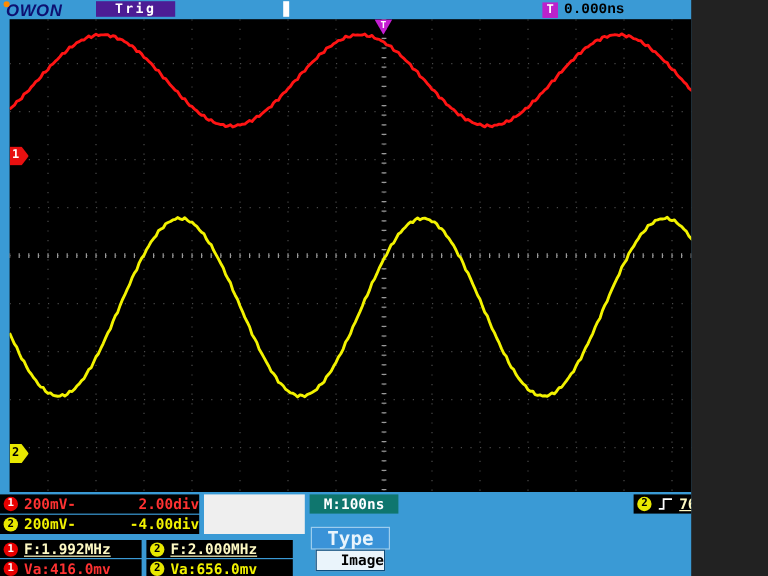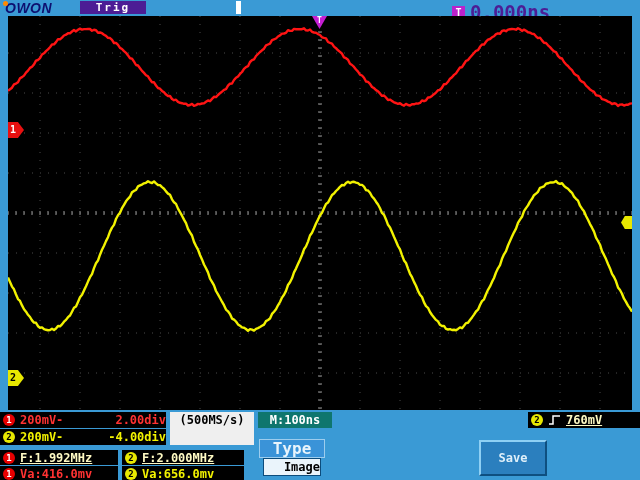--- a/index.html
+++ b/index.html
@@ -1,29 +1,29 @@
 <!DOCTYPE html>
 <html><head>
 <meta charset="utf-8">
 <style>
   html,body{margin:0;padding:0;background:#222;}
-  .screen{position:relative;width:640px;height:480px;background:#3A9AD5;overflow:hidden;
+  .screen{position:relative;width:576px;height:480px;background:#3A9AD5;overflow:hidden;
           font-family:"DejaVu Sans Mono",monospace;font-weight:bold;color:#fff;}
   
   .topbar{position:absolute;left:0;top:0;width:640px;height:16px;}
   .logo{position:absolute;left:5px;top:0px;font-family:"Liberation Sans",sans-serif;
         font-weight:900;font-style:italic;font-size:14px;color:#0D1070;letter-spacing:0.5px;}
   .logo::before{content:"";position:absolute;left:-2px;top:1px;width:5px;height:5px;border-radius:50%;background:#FF8A00;}
   .trig-badge{position:absolute;left:80px;top:1px;width:66px;height:13px;background:#4c1d95;
               color:#fff;font-size:11px;text-align:center;line-height:13px;letter-spacing:2px;}
   .mem-indicator{position:absolute;left:236px;top:1px;width:5px;height:13px;background:#fff;}
   .trig-time{position:absolute;left:452px;top:1px;display:flex;align-items:center;gap:5px;}
   .t-icon{display:inline-block;width:13px;height:13px;background:#BB22CC;color:#fff;
           font-size:10px;text-align:center;line-height:13px;}
-  .t-val{font-size:19px;color:#4c1d95;}
+  .t-val{font-size:12px;color:#000000;font-family:Liberation Mono, monospace;}
   
   .scope{position:absolute;left:8px;top:16px;width:624px;height:394px;background:#000;}
   #scope-svg{position:absolute;left:0;top:0;}
   .chtag{position:absolute;left:0;width:16px;height:16px;color:#fff;font-size:10px;
          line-height:16px;padding-left:2px;box-sizing:border-box;
          clip-path:polygon(0 0,62% 0,100% 50%,62% 100%,0 100%);}
   .chtag-1{top:106px;background:#E81010;}
   .chtag-2{top:354px;background:#E8E800;color:#000;}
   .trig-pos{position:absolute;left:304px;top:0;width:15px;height:13px;background:#C41ED2;
             clip-path:polygon(0 0,100% 0,50% 100%);text-align:center;}
@@ -253,21 +253,20 @@
       <span class="red pos">2.00div</span>
     </div>
 
     <div class="strip s-ch2-scale">
       <span class="badge b-yel">2</span>
       <span class="yellow">200mV-</span>
       <span class="yellow pos">-4.00div</span>
     </div>
 
     <div class="sample-box">
-      <div>(500MS/s)</div>
     </div>
 
     <div class="timebase">M:100ns</div>
 
     <div class="strip s-trig">
       <span class="badge b-yel">2</span>
       <svg width="13" height="12" viewBox="0 0 13 12">
         <path d="M1 10 H5 V2 H12" fill="none" stroke="#FFFFFF" stroke-width="1.5"></path>
       </svg>
       <span class="white">760mV</span>
@@ -289,16 +288,15 @@
     </div>
 
     <div class="strip s-va2">
       <span class="badge b-yel">2</span>
       <span class="yellow">Va:656.0mv</span>
     </div>
 
     <div class="menu-type">Type</div>
     <div class="menu-image">Image</div>
 
-    <div class="save-btn">Save</div>
 
   </div>
 </div>
 
 </body></html>

